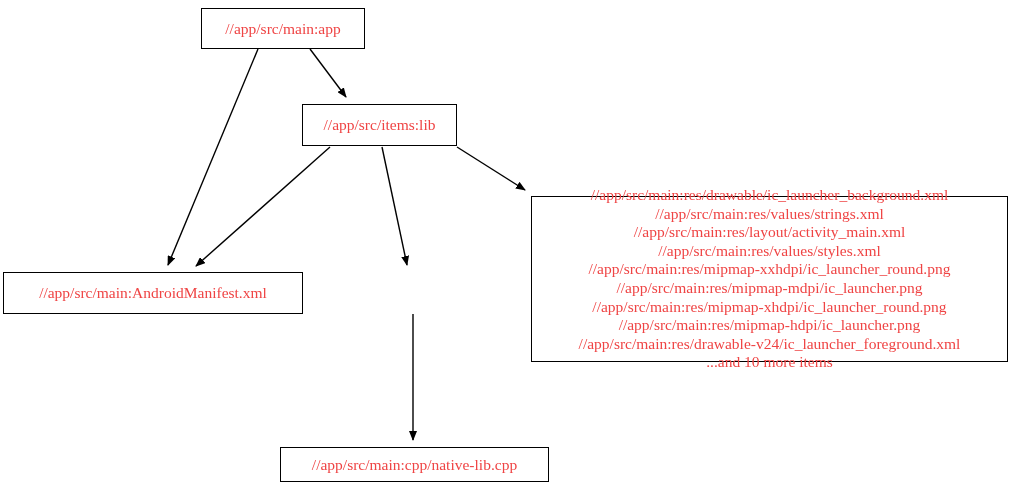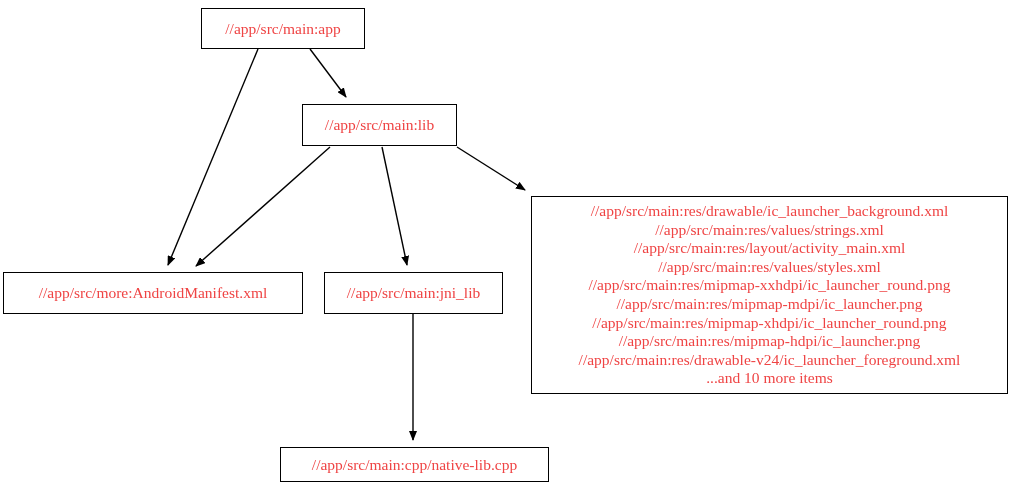--- a/index.html
+++ b/index.html
@@ -78,36 +78,33 @@
     <g>
       <path d="M 413,314 L 413,440" stroke="#000000" stroke-width="1.4" fill="none" marker-end="url(#arrowhead)"></path>
     </g>
   </svg>
 
   <div class="node" style="left:201px; top:8px; width:164px; height:41px;">
     <span class="node-label">//app/src/main:app</span>
   </div>
 
   <div class="node" style="left:302px; top:104px; width:155px; height:42px;">
-    <span class="node-label">//app/src/main:lib</span>
+    <span class="node-label">//app/src/items:lib</span>
   </div>
 
   <div class="node" style="left:3px; top:272px; width:300px; height:42px;">
-    <span class="node-label">//app/src/more:AndroidManifest.xml</span>
+    <span class="node-label">//app/src/main:AndroidManifest.xml</span>
   </div>
 
-  <div class="node" style="left:324px; top:272px; width:179px; height:42px;">
-    <span class="node-label">//app/src/main:jni_lib</span>
-  </div>
 
   <div class="node" style="left:280px; top:447px; width:269px; height:35px;">
     <span class="node-label">//app/src/main:cpp/native-lib.cpp</span>
   </div>
 
-  <div class="node" style="left:531px; top:196px; width:477px; height:198px;">
+  <div class="node" style="left:531px; top:196px; width:477px; height:166px;">
     <span class="node-label node-multiline">//app/src/main:res/drawable/ic_launcher_background.xml
 //app/src/main:res/values/strings.xml
 //app/src/main:res/layout/activity_main.xml
 //app/src/main:res/values/styles.xml
 //app/src/main:res/mipmap-xxhdpi/ic_launcher_round.png
 //app/src/main:res/mipmap-mdpi/ic_launcher.png
 //app/src/main:res/mipmap-xhdpi/ic_launcher_round.png
 //app/src/main:res/mipmap-hdpi/ic_launcher.png
 //app/src/main:res/drawable-v24/ic_launcher_foreground.xml
 ...and 10 more items</span>

